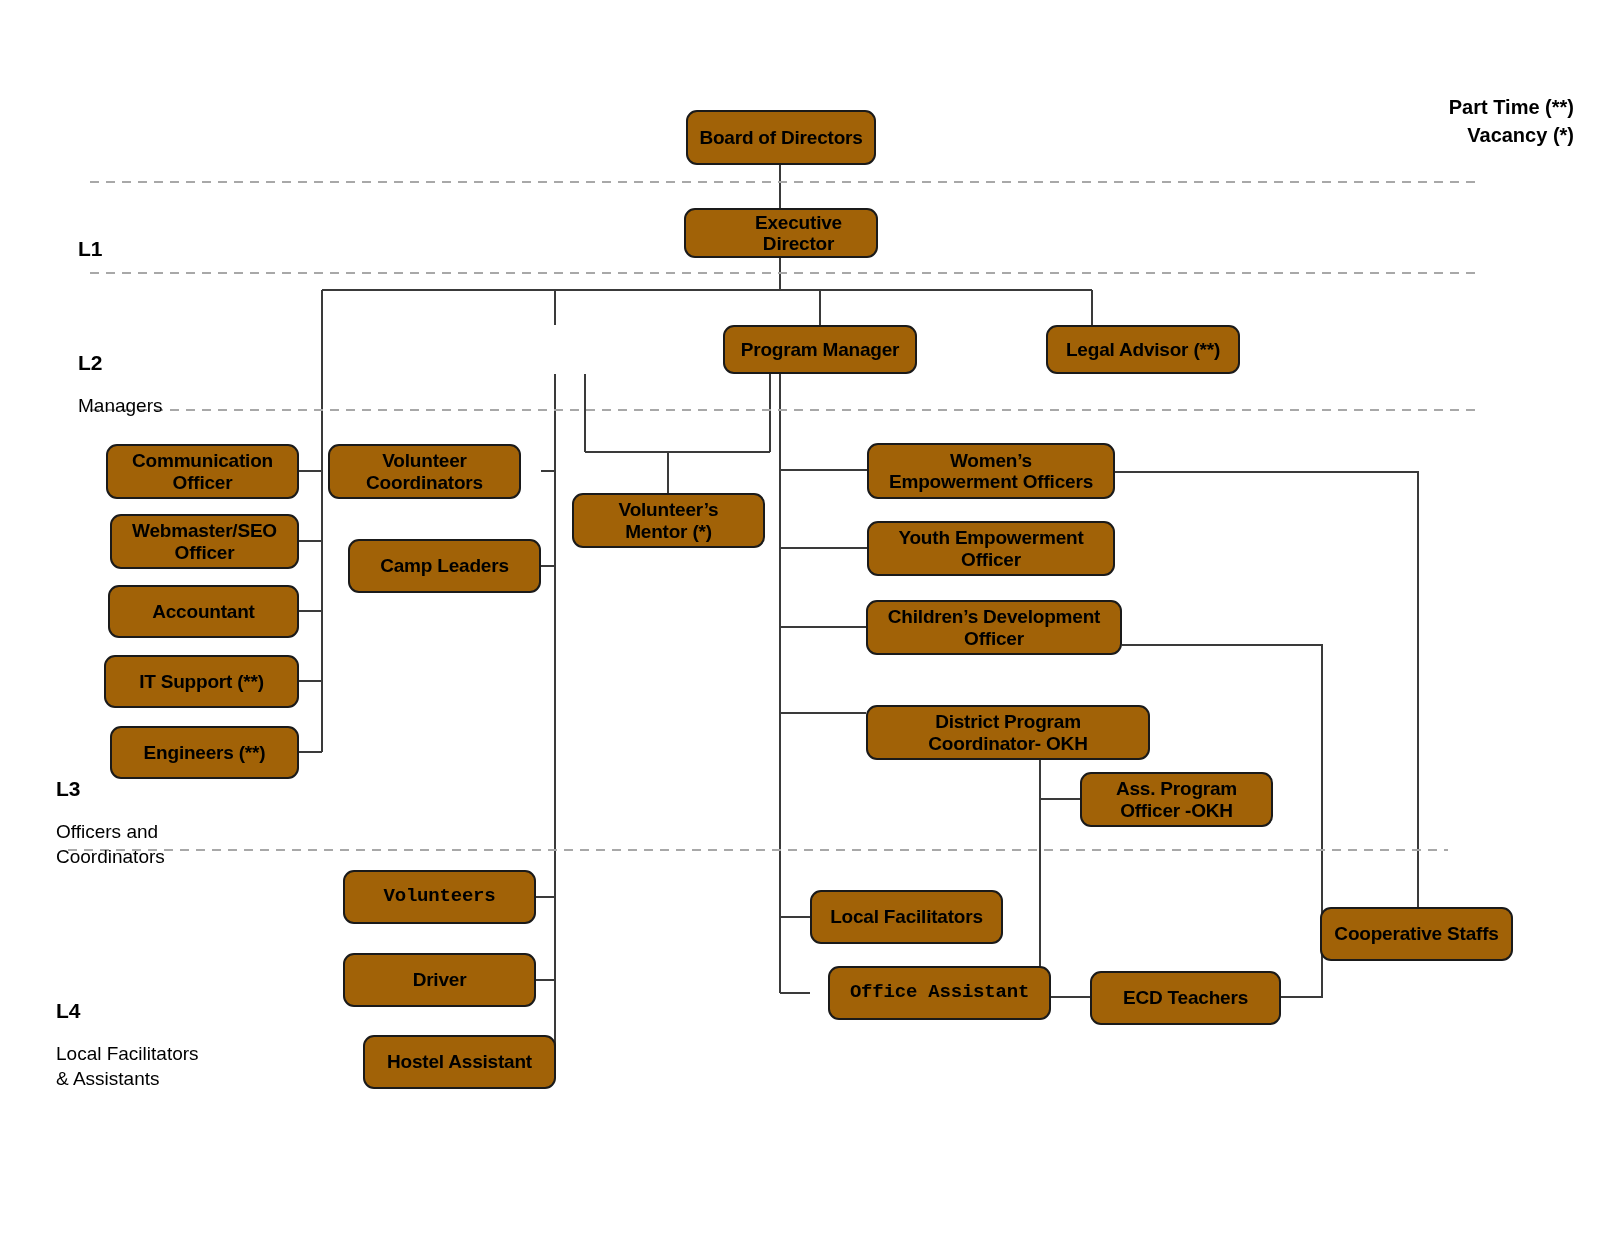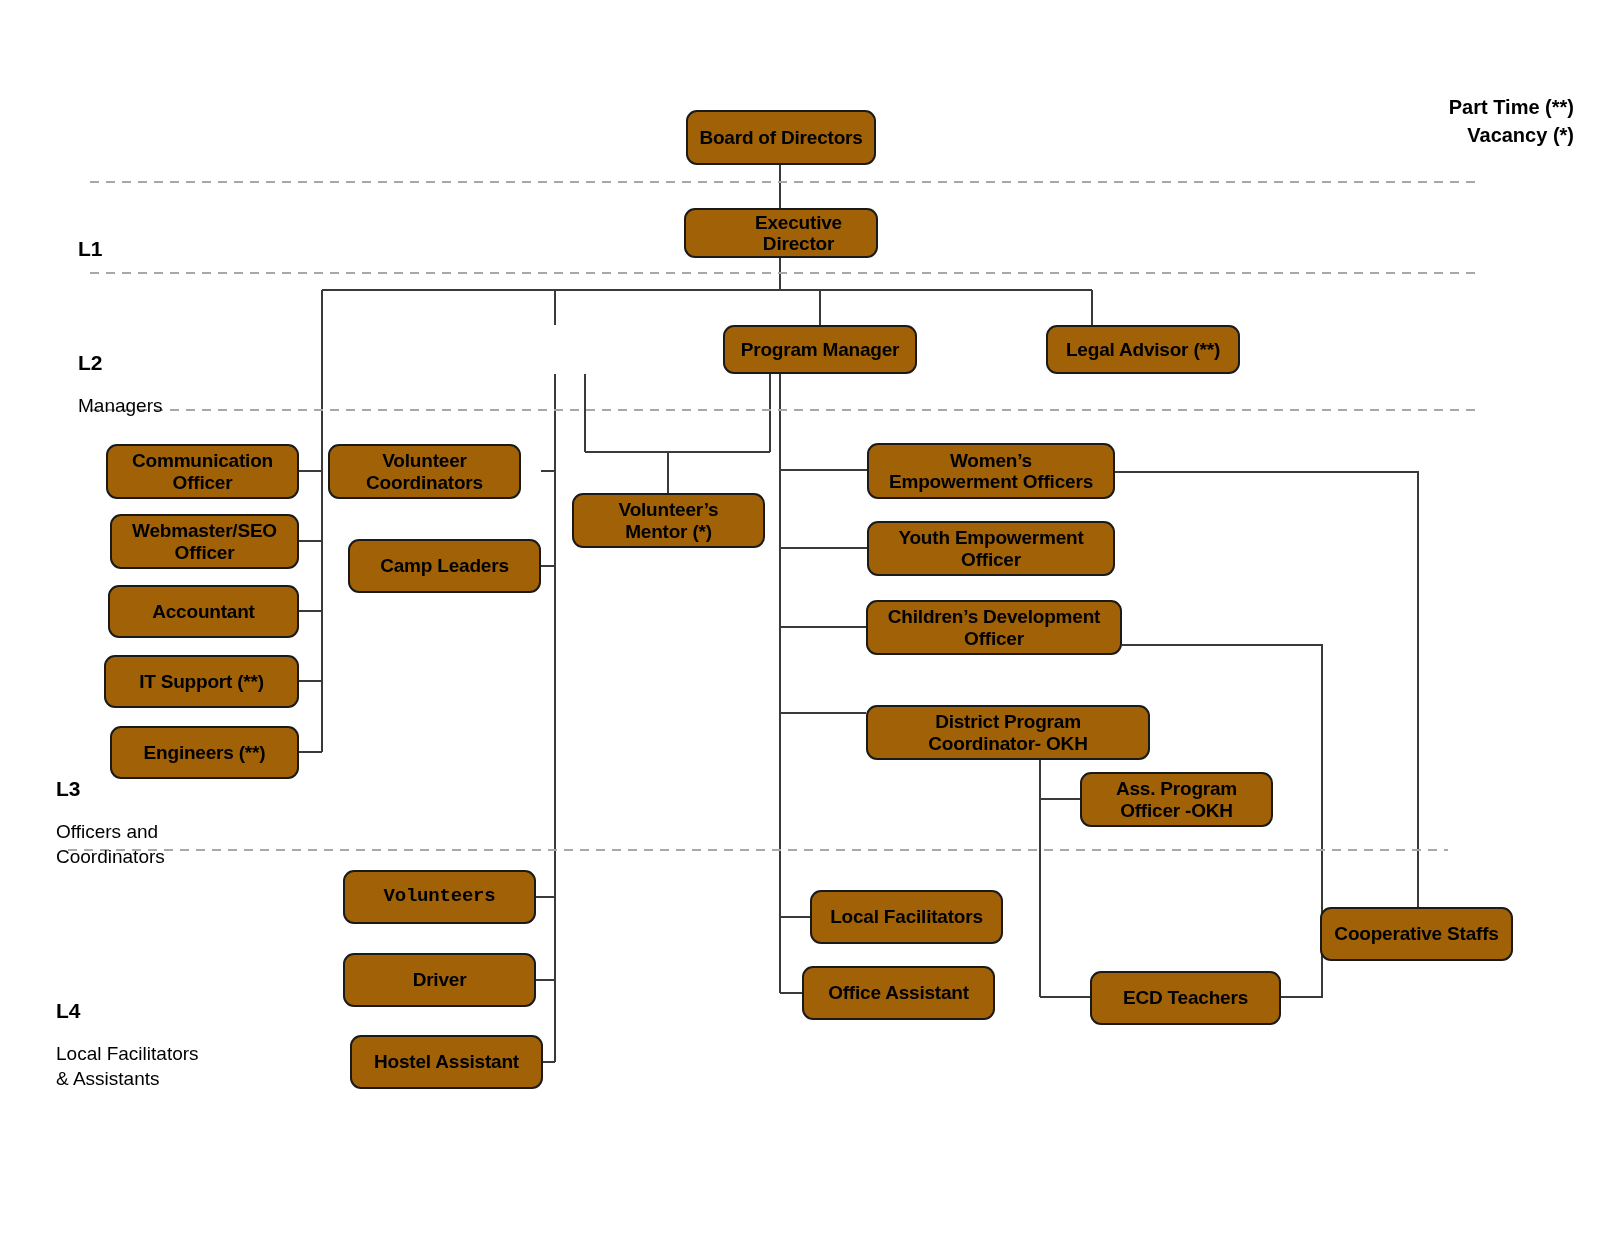--- a/index.html
+++ b/index.html
@@ -256,29 +256,29 @@
   </div>
 
   <div class="node" style="left:343px; top:870px; width:193px; height:54px;font-family:Liberation Mono, monospace;">
     <span>Volunteers</span>
   </div>
 
   <div class="node" style="left:343px; top:953px; width:193px; height:54px;">
     <span>Driver</span>
   </div>
 
-  <div class="node" style="left:350px; top:1035px; width:193px; height:54px;">
+  <div class="node" style="left:363px; top:1035px; width:193px; height:54px;">
     <span>Hostel Assistant</span>
   </div>
 
   <div class="node" style="left:810px; top:890px; width:193px; height:54px;">
     <span>Local Facilitators</span>
   </div>
 
-  <div class="node" style="left:802px; top:966px; width:193px; height:54px;">
+  <div class="node" style="left:828px; top:966px; width:223px; height:54px;font-family:Liberation Mono, monospace;">
     <span>Office Assistant</span>
   </div>
 
   <div class="node" style="left:1090px; top:971px; width:191px; height:54px;">
     <span>ECD Teachers</span>
   </div>
 
   <div class="node" style="left:1320px; top:907px; width:193px; height:54px;">
     <span>Cooperative Staffs</span>
   </div>

